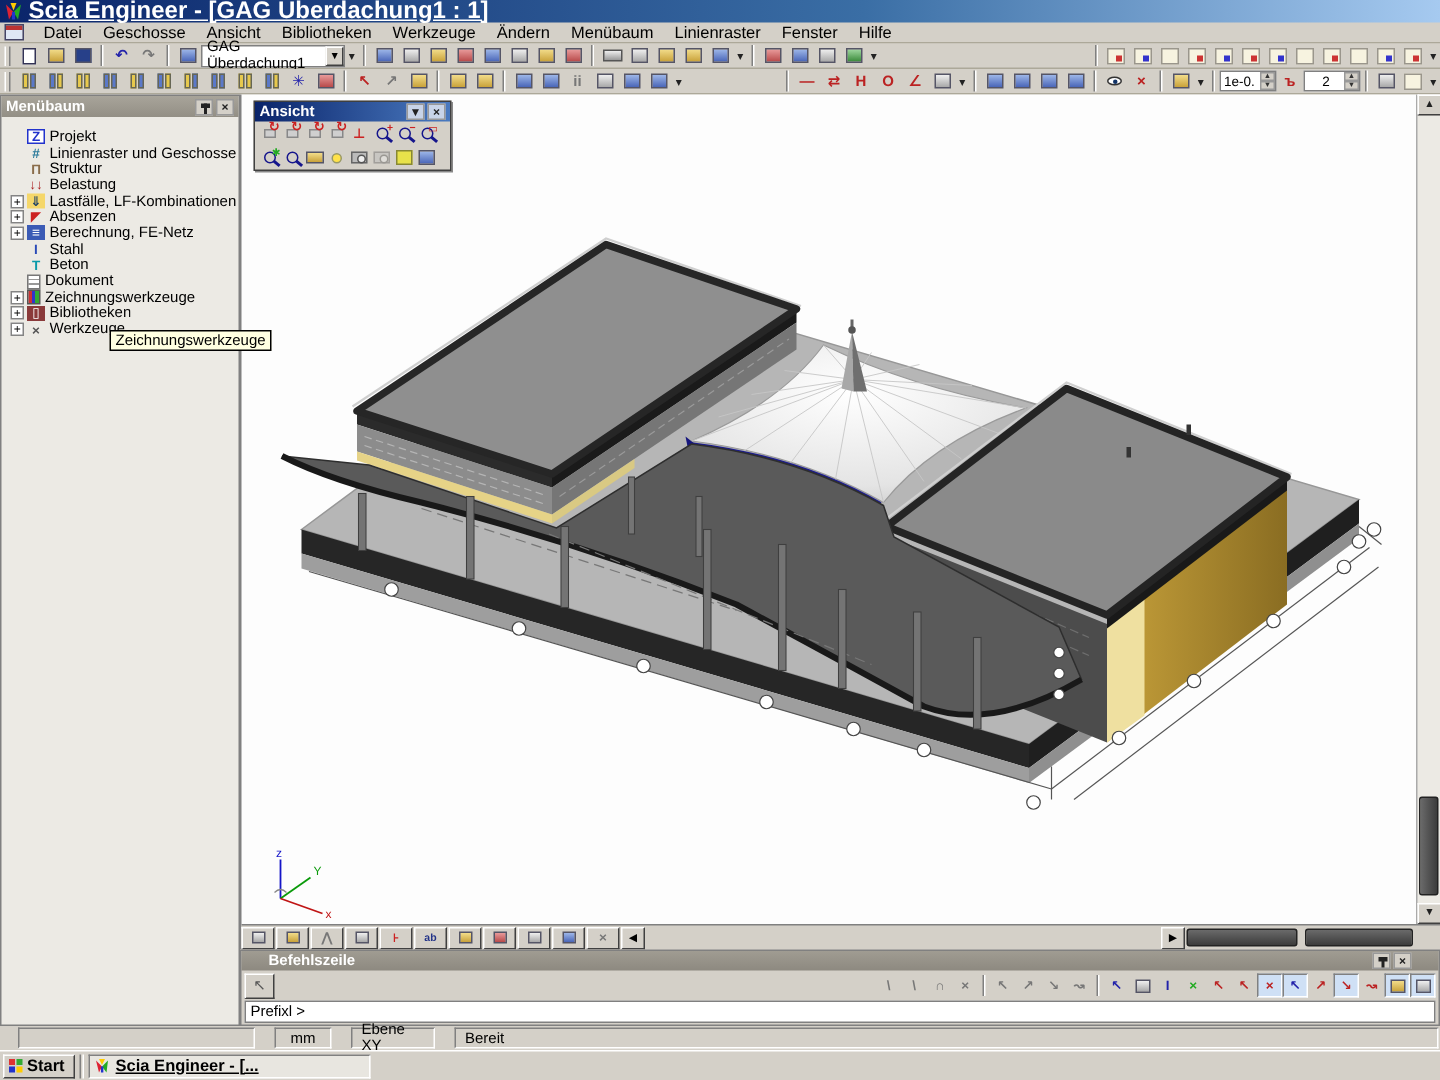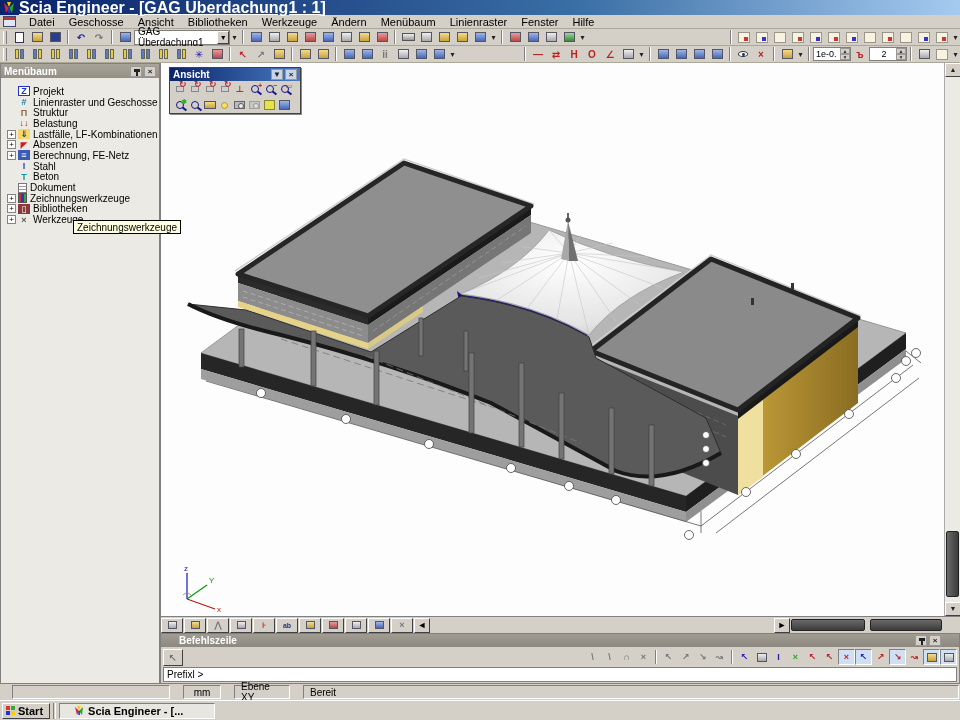--- a/index.html
+++ b/index.html
@@ -142,22 +142,22 @@
 
   
   #taskbar { position:absolute; left:0; top:700px; width:960px; height:20px; background:#d4d0c8; border-top:1px solid #fff; display:flex; align-items:center; }
   #startbtn { margin-left:2px; height:16px; background:#d4d0c8; border:1px solid; border-color:#fff #404040 #404040 #fff;
     display:flex; align-items:center; font-weight:bold; font-size:11px; padding:0 6px 0 3px; gap:3px; }
   .winflag { width:9px; height:9px;
     background-image:linear-gradient(#d33,#d33),linear-gradient(#3a3,#3a3),linear-gradient(#23c,#23c),linear-gradient(#fc0,#fc0);
     background-size:4px 4px; background-repeat:no-repeat;
     background-position:0 0,5px 0,0 5px,5px 5px; }
   .tsep { width:3px; height:16px; border-left:1px solid #808080; border-right:1px solid #fff; margin:0 3px; }
-  #taskbtn { height:16px; width:156px; background:#e8e6e0; border:1px solid; border-color:#808080 #fff #fff #808080;
-    display:flex; align-items:center; gap:4px; font-size:11px; font-weight:bold; padding:0 14px; }
+  #taskbtn { height:16px; width:188px; background:#e8e6e0; border:1px solid; border-color:#808080 #fff #fff #808080;
+    display:flex; align-items:center; gap:4px; font-size:11px; font-weight:bold; padding:0 3px;text-decoration:underline; }
 </style>
 </head>
 <body>
 
 <div id="titlebar">
   <span class="logo">
     <svg width="12" height="12" viewBox="0 0 12 12">
         <path d="M1,1 L6,6 L3,11 Z" fill="#d23"></path>
         <path d="M11,1 L6,6 L9,11 Z" fill="#2a2"></path>
         <path d="M4,0 L6,5 L8,0 Z" fill="#fc0"></path>

